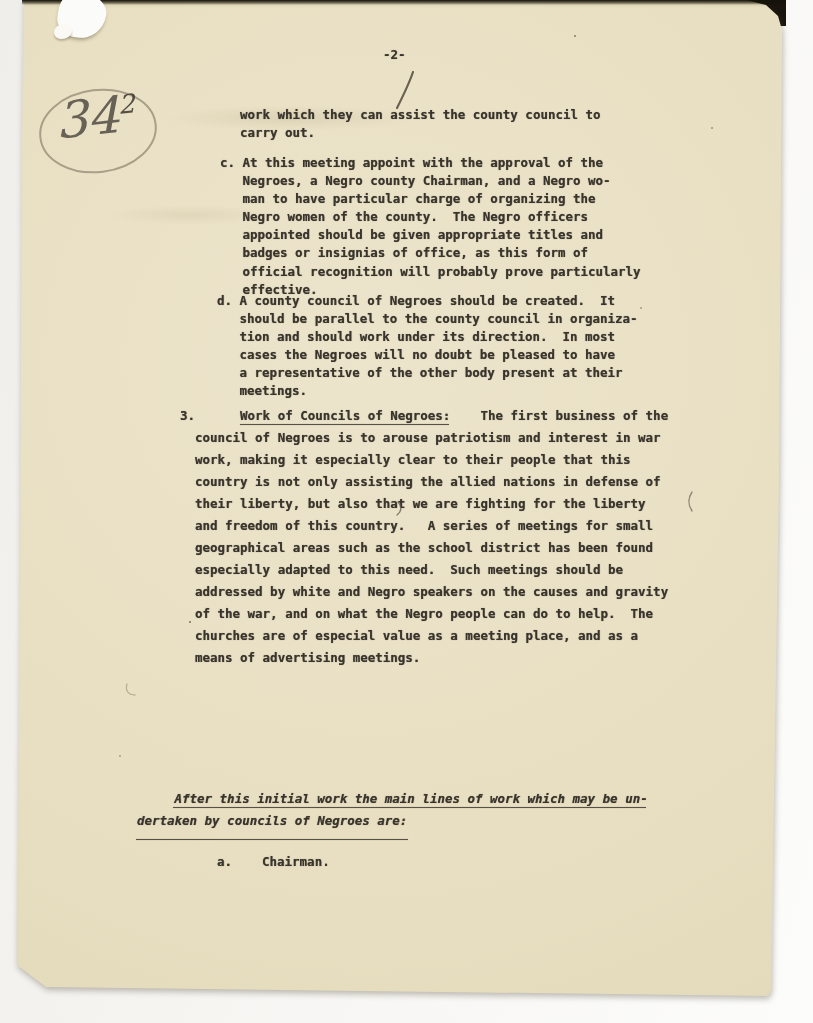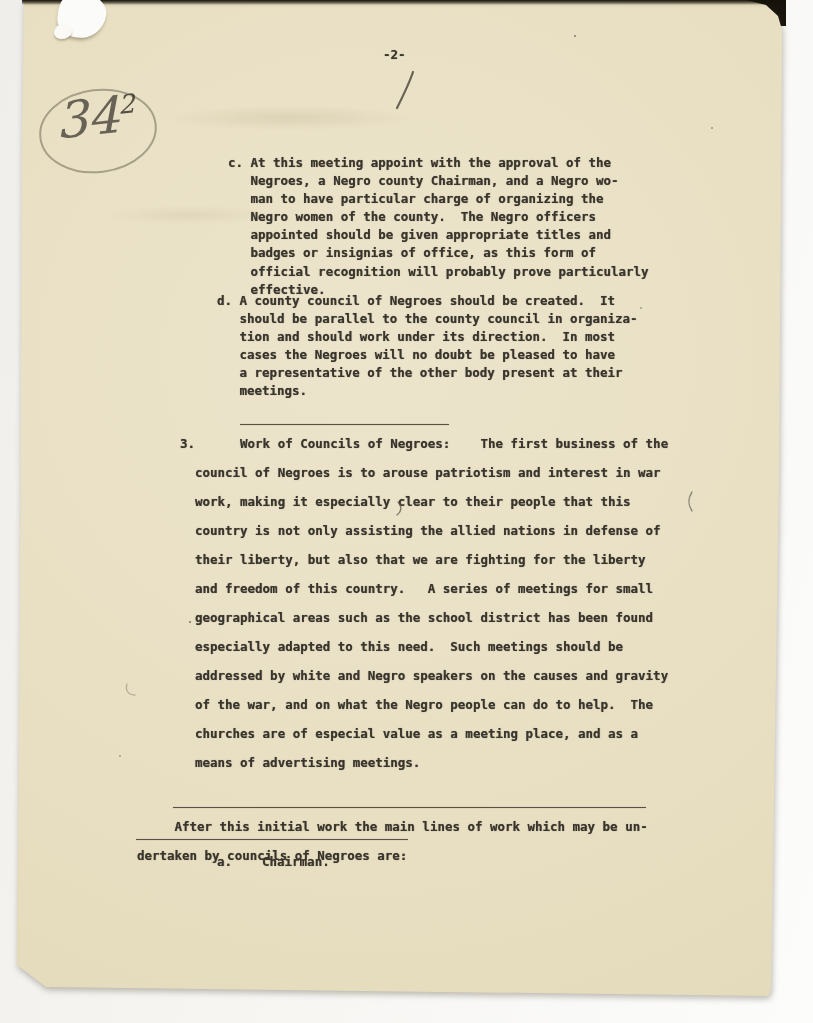--- a/index.html
+++ b/index.html
@@ -52,21 +52,21 @@
     box-shadow:0 2px 2px rgba(100,85,55,.35);
   }
   .typew{
     position:absolute;margin:0;z-index:2;
     font-family:"DejaVu Sans Mono","Liberation Mono",monospace;
     font-size:12.4px;font-weight:700;color:#39342c;
     white-space:pre;letter-spacing:.05px;
     text-shadow:0 0 1px rgba(57,52,44,.5), .4px .4px .6px rgba(57,52,44,.32);
   }
   .lh-s{line-height:18.1px;}
-  .lh-d{line-height:29px;margin-top:24px;}
+  .lh-d{line-height:22px;}
   .uline{
     position:absolute;z-index:2;height:1.4px;
     background:rgba(55,49,40,.82);
     box-shadow:0 0 1px rgba(55,49,40,.5);
   }
   .circled{
     position:absolute;left:36px;top:84px;width:128px;height:96px;z-index:2;
   }
   .circled .digits{
     position:absolute;left:24px;top:8px;z-index:2;
@@ -85,22 +85,24 @@
 
 <div id="scan">
 
   <div class="corner-dark"></div>
 
   <div class="paper-wrap">
     <div class="paper">
 
       <pre class="typew" style="left:383px;top:47px;">-2-</pre>
 
+      <pre class="typew lh-s" style="left:240px;top:106px;">work which they can assist the county council to
+carry out.</pre>
 
-      <pre class="typew lh-s" style="left:228px;top:154px;">c. At this meeting appoint with the approval of the
+      <pre class="typew lh-s" style="left:220px;top:154px;">c. At this meeting appoint with the approval of the
    Negroes, a Negro county Chairman, and a Negro wo-
    man to have particular charge of organizing the
    Negro women of the county.  The Negro officers
    appointed should be given appropriate titles and
    badges or insignias of office, as this form of
    official recognition will probably prove particularly
    effective.</pre>
 
       <pre class="typew lh-s" style="left:217px;top:292px;">d. A county council of Negroes should be created.  It
    should be parallel to the county council in organiza-
@@ -116,21 +118,21 @@
   their liberty, but also that we are fighting for the liberty
   and freedom of this country.   A series of meetings for small
   geographical areas such as the school district has been found
   especially adapted to this need.  Such meetings should be
   addressed by white and Negro speakers on the causes and gravity
   of the war, and on what the Negro people can do to help.  The
   churches are of especial value as a meeting place, and as a
   means of advertising meetings.</pre>
       <div class="uline" style="left:240px;top:424px;width:209px;"></div>
 
-      <pre class="typew lh-d" style="left:137px;top:788px;">     After this initial work the main lines of work which may be un-
+      <pre class="typew lh-d" style="left:137px;top:788px;font-style:italic;">     After this initial work the main lines of work which may be un-
 dertaken by councils of Negroes are:</pre>
       <div class="uline" style="left:173px;top:807px;width:473px;"></div>
       <div class="uline" style="left:136px;top:839px;width:272px;"></div>
 
       <pre class="typew lh-s" style="left:217px;top:853px;">a.    Chairman.</pre>
 
 
       <div class="circled">
         <svg class="mark-svg" style="left:0;top:0;" width="128" height="96" viewBox="0 0 128 96">
           <ellipse cx="62" cy="47" rx="58" ry="41" fill="none" stroke="#9b937d" stroke-width="2" opacity="0.85" transform="rotate(-7 62 47)"></ellipse>

